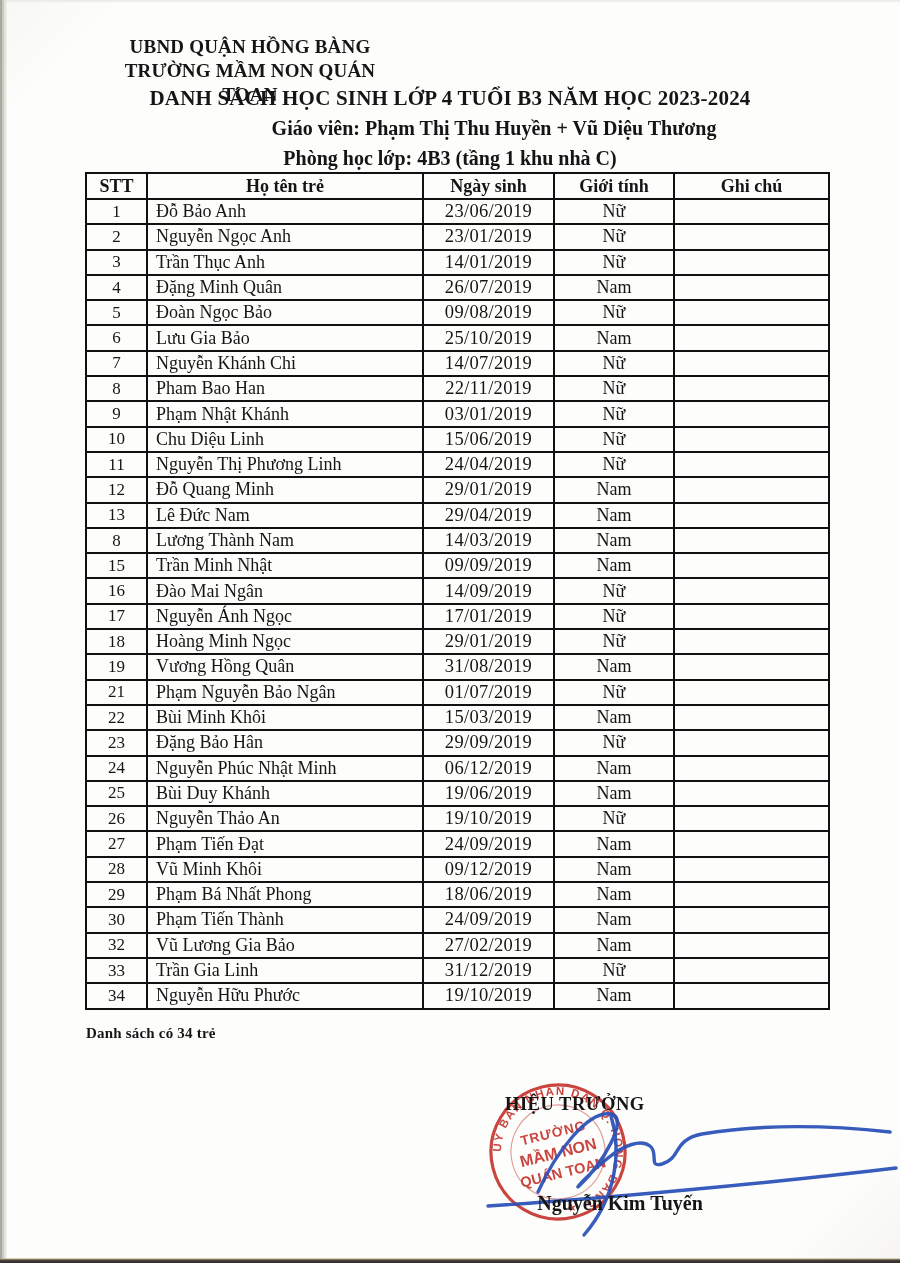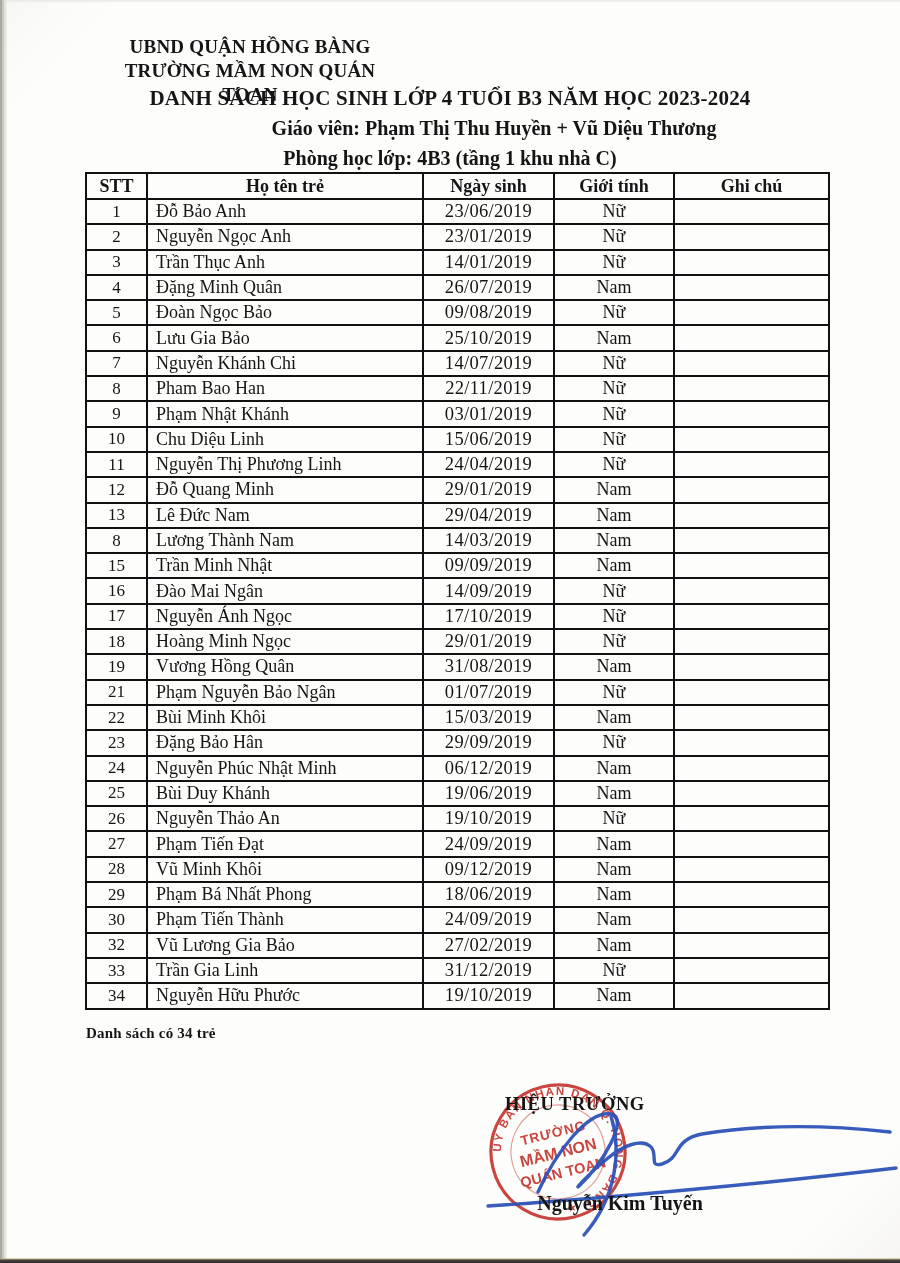--- a/index.html
+++ b/index.html
@@ -227,21 +227,21 @@
         <tr>
       <td class="num">16</td>
       <td class="name">Đào Mai Ngân</td>
       <td class="date">14/09/2019</td>
       <td>Nữ</td>
       <td></td>
     </tr>
         <tr>
       <td class="num">17</td>
       <td class="name">Nguyễn Ánh Ngọc</td>
-      <td class="date">17/10/2019</td>
+      <td class="date">17/01/2019</td>
       <td>Nữ</td>
       <td></td>
     </tr>
         <tr>
       <td class="num">18</td>
       <td class="name">Hoàng Minh Ngọc</td>
       <td class="date">29/01/2019</td>
       <td>Nữ</td>
       <td></td>
     </tr>

